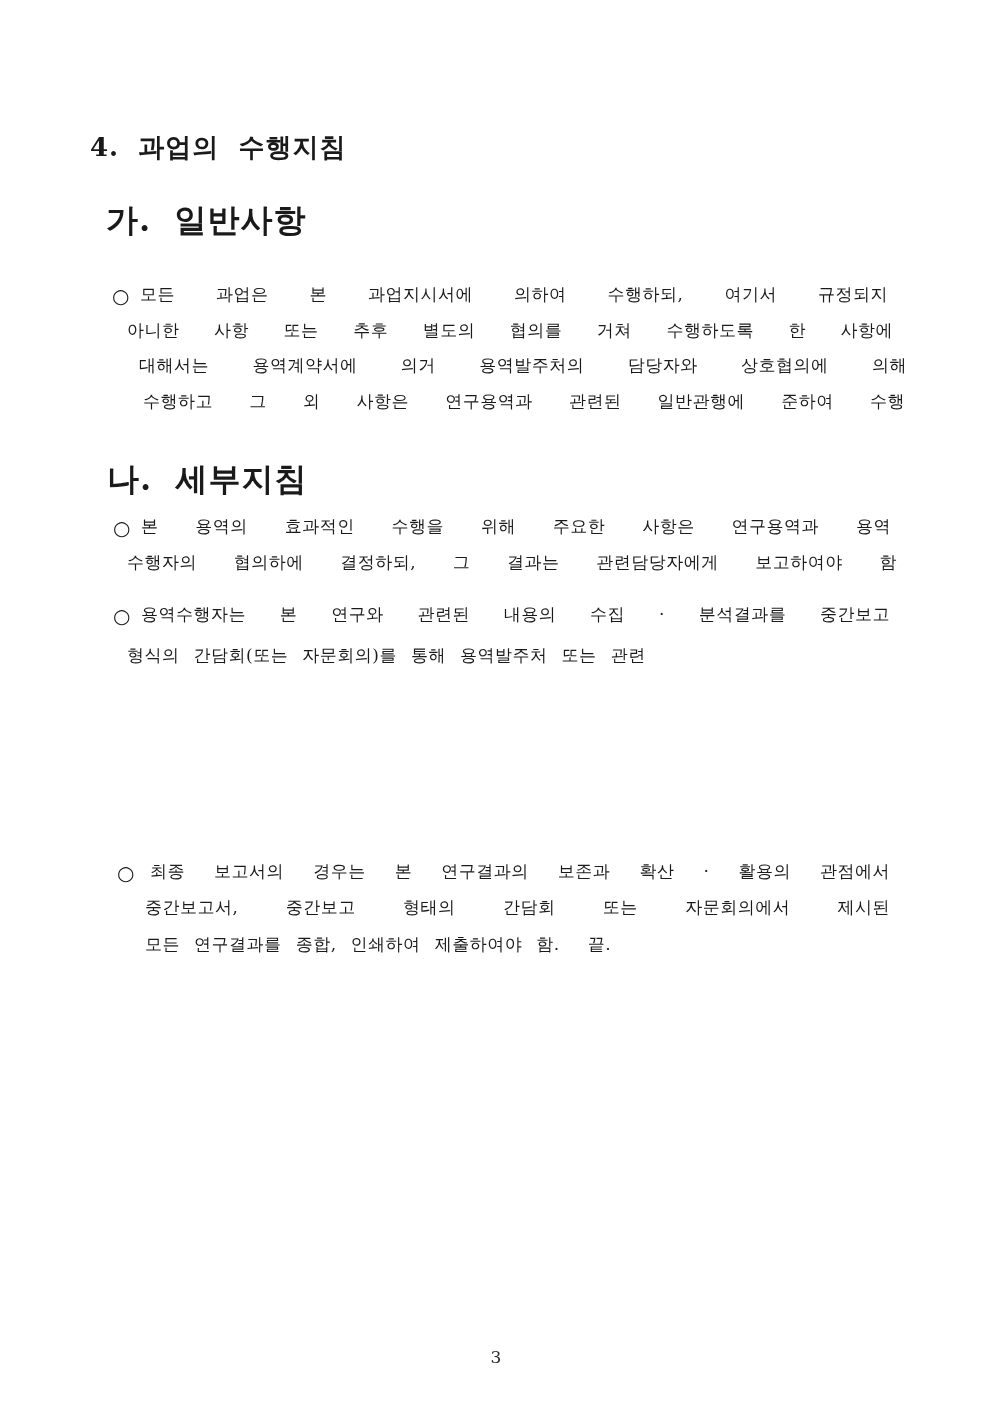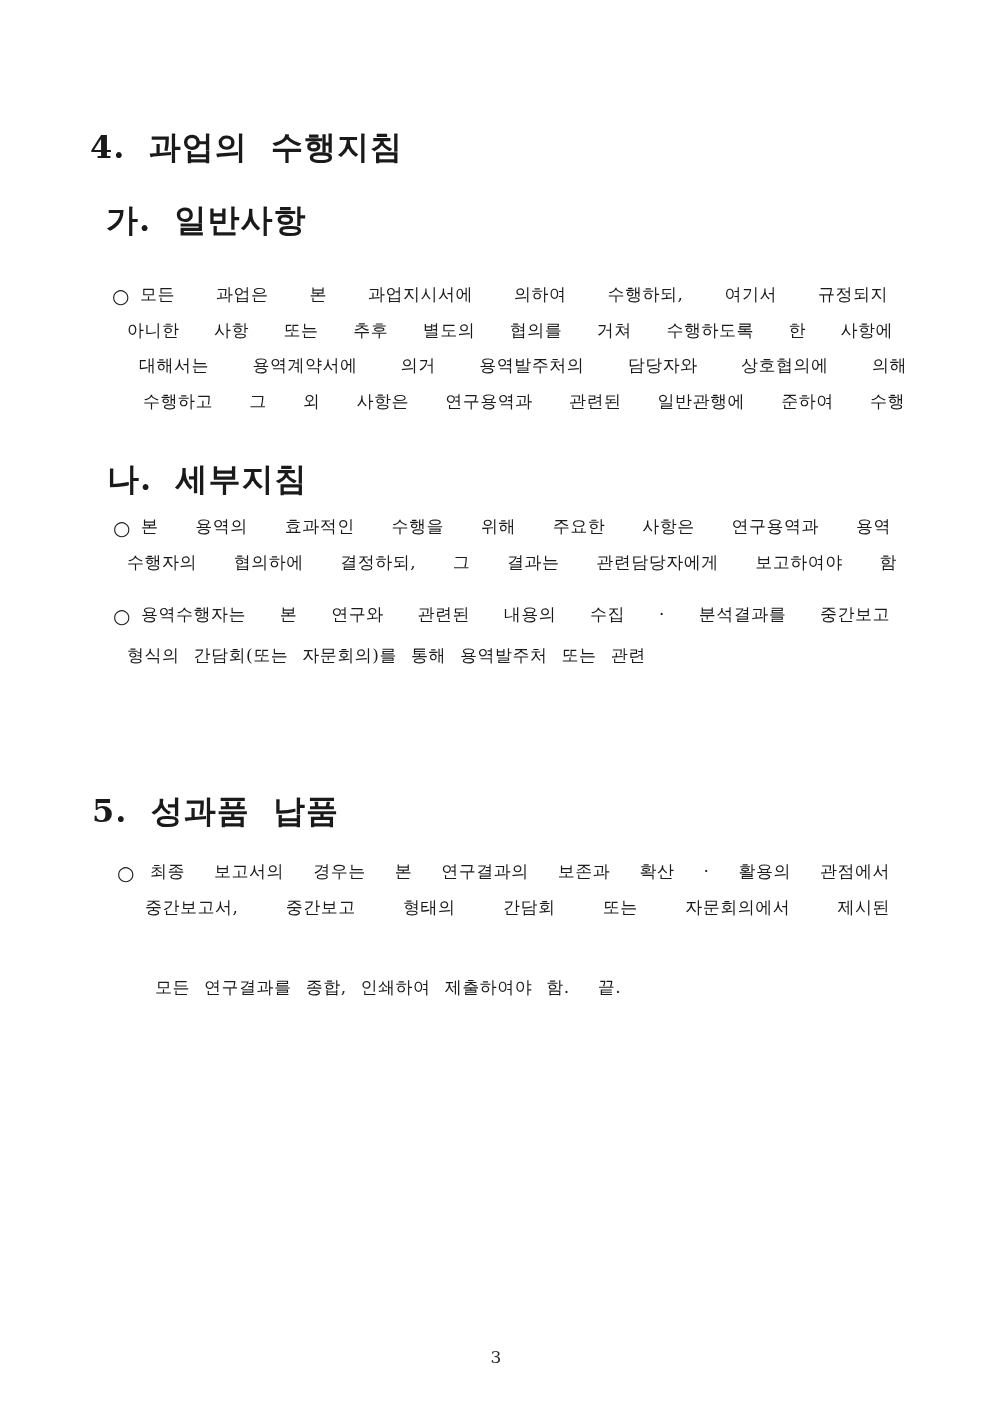--- a/index.html
+++ b/index.html
@@ -7,21 +7,21 @@
     position: relative;
     width: 992px;
     height: 1403px;
     background: #ffffff;
     color: #1a1a1a;
     font-family: "DejaVu Serif", "Liberation Serif", serif;
     overflow: hidden;
   }
   .h-main {
     position: absolute;
-    font-size: 32px;
+    font-size: 26px;
     font-weight: bold;
     line-height: 32px;
     letter-spacing: 1px;
     word-spacing: 0.35em;
     white-space: pre;
   }
   .h-sub {
     position: absolute;
     font-size: 32px;
     font-weight: bold;
@@ -80,22 +80,21 @@
   <div class="h-sub" style="left:107px; top:463px;">나. 세부지침</div>
 
   <span class="marker" style="left:113px; top:514px;">○</span>
   <div class="line just" style="left:141px; top:511px; width:750px;">본 용역의 효과적인 수행을 위해 주요한 사항은 연구용역과 용역</div>
   <div class="line just" style="left:127px; top:547px; width:770px;">수행자의 협의하에 결정하되, 그 결과는 관련담당자에게 보고하여야 함</div>
 
   <span class="marker" style="left:113px; top:602px;">○</span>
   <div class="line just" style="left:141px; top:599px; width:749px;">용역수행자는 본 연구와 관련된 내용의 수집 · 분석결과를 중간보고</div>
   <div class="line plain" style="left:127px; top:640px;">형식의 간담회(또는 자문회의)를 통해 용역발주처 또는 관련</div>
 
-  <div class="h-main" style="left:92px; top:795px;">5. 성과품 납품</div>
 
   <span class="marker" style="left:117px; top:859px;">○</span>
   <div class="line just" style="left:150px; top:856px; width:740px;">최종 보고서의 경우는 본 연구결과의 보존과 확산 · 활용의 관점에서</div>
   <div class="line just" style="left:145px; top:892px; width:745px;">중간보고서, 중간보고 형태의 간담회 또는 자문회의에서 제시된</div>
-  <div class="line plain" style="left:155px; top:929px;margin-top:43px;">모든 연구결과를 종합, 인쇄하여 제출하여야 함.  끝.</div>
+  <div class="line plain" style="left:145px; top:929px;">모든 연구결과를 종합, 인쇄하여 제출하여야 함.  끝.</div>
 
   <div class="pagenum">3</div>
 
 </div>
 
 </body></html>

